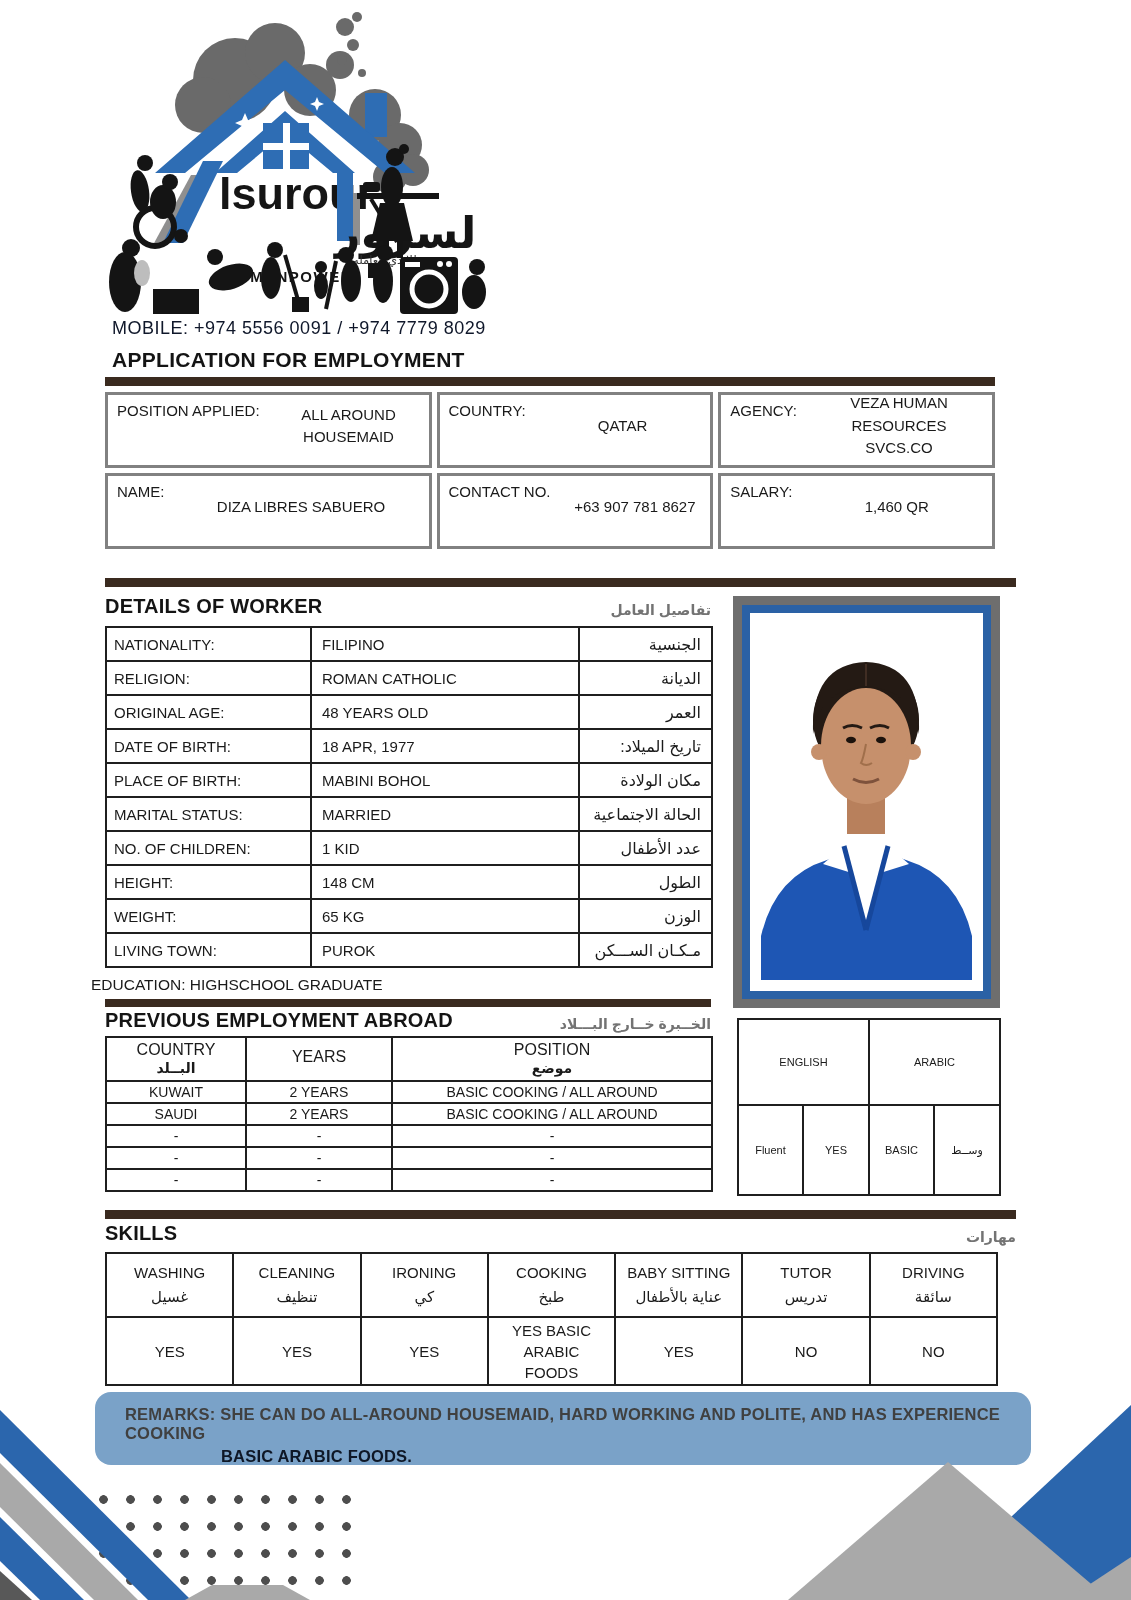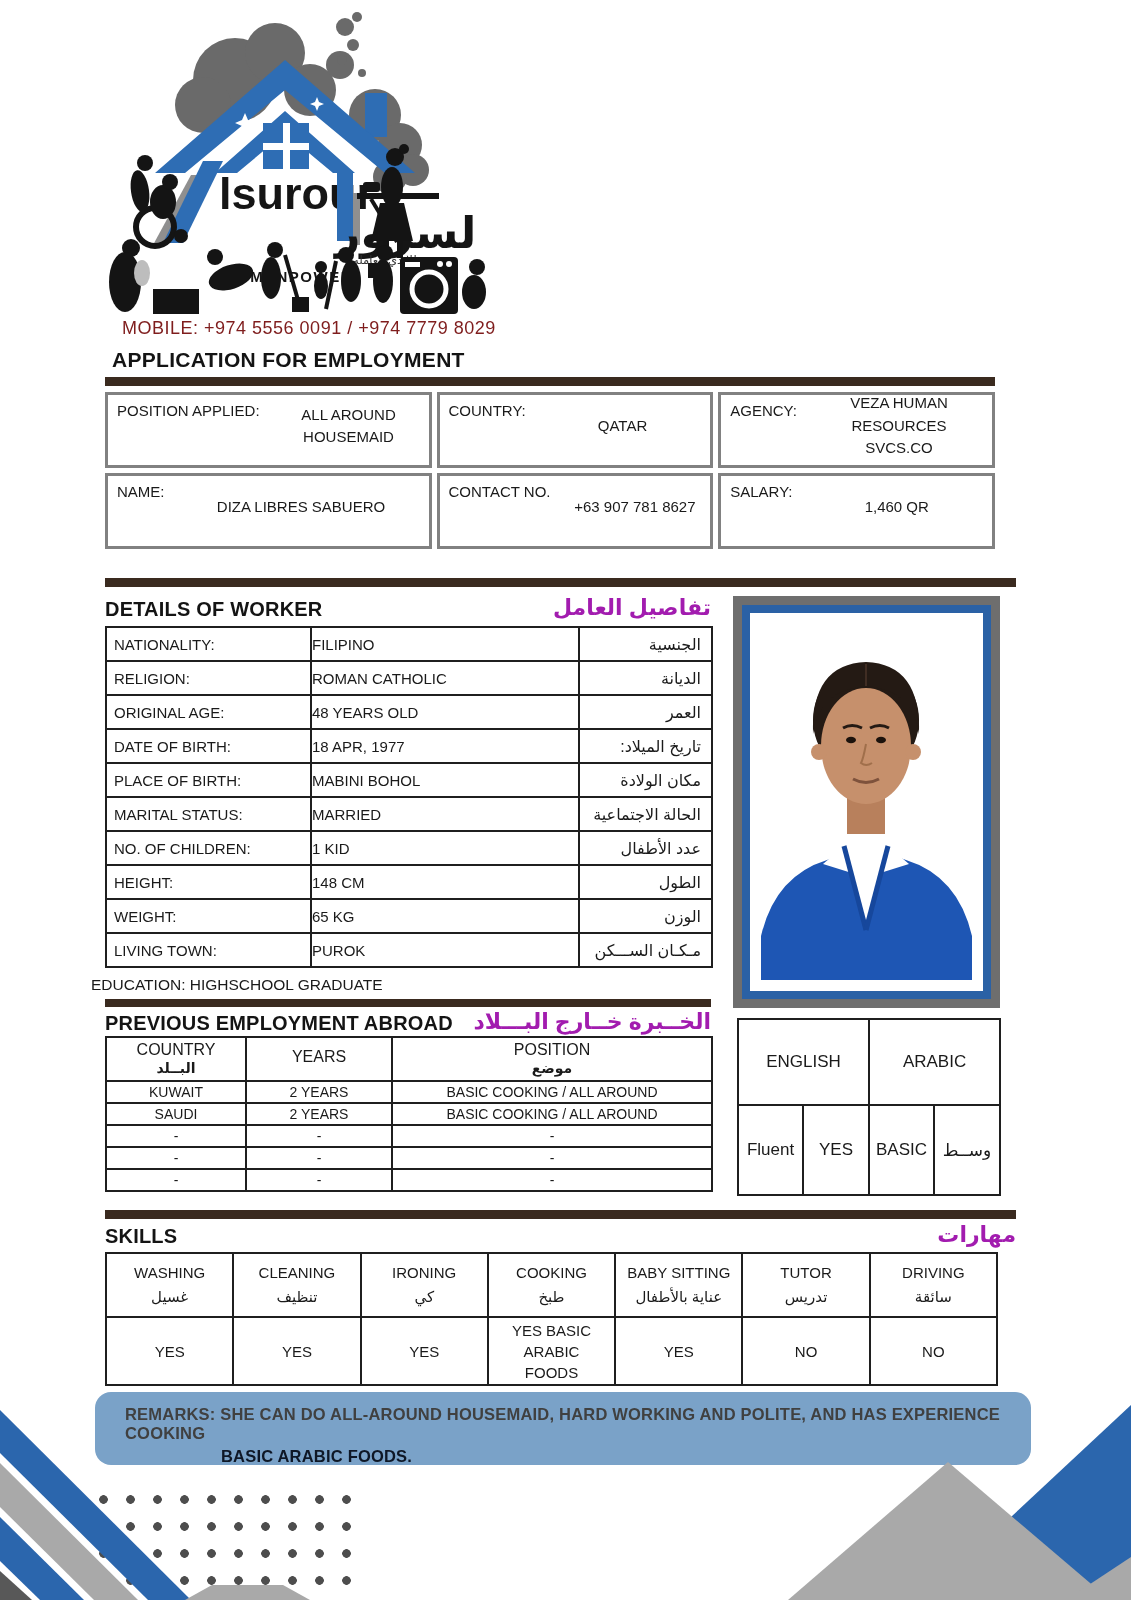--- a/index.html
+++ b/index.html
@@ -7,58 +7,58 @@
   body { font-family: "Liberation Sans", "DejaVu Sans", sans-serif; color: #1a1a1a; }
   .page {
     position: relative; width: 1131px; height: 1600px;
     margin: 0 auto; background: #ffffff; overflow: hidden;
   }
   .abs { position: absolute; }
 
   
   .bar { position: absolute; height: 9px; background: #3a2a1f; }
 
-  .mobile-line { position: absolute; left: 122px; top: 318px; font-size: 18px; letter-spacing: .5px; color: #7f1d1d; }
+  .mobile-line { position: absolute; left: 112px; top: 318px; font-size: 18px; letter-spacing: .5px; color: #0f172a; }
   .main-heading { position: absolute; left: 112px; top: 348px; font-size: 21px; font-weight: bold; letter-spacing: .3px; color: #141414; }
 
   
   .app-grid { position: absolute; left: 105px; top: 392px; width: 890px;
     display: grid; grid-template-columns: 1.18fr 1fr 1fr; grid-auto-rows: 76px; gap: 5px; }
   .app-cell { border: 3px solid #818181; background: #fff; display: flex; }
   .app-label { padding: 7px 9px 0; font-size: 15px; }
   .app-value { flex: 1; display: flex; align-items: center; justify-content: center;
     text-align: center; font-size: 15px; padding: 0 12px 8px; line-height: 1.5; }
 
   
   .section-head { position: absolute; display: flex; justify-content: space-between; align-items: flex-end; }
   .h-en { font-size: 20px; font-weight: bold; color: #141414; letter-spacing: .2px; }
-  .h-ar { font-size: 22px; font-weight: bold; color: #a21caf; direction: rtl; }
+  .h-ar { font-size: 14px; font-weight: bold; color: #737373; direction: rtl; }
 
   table { border-collapse: collapse; table-layout: fixed; background: #fff; }
   td { overflow: hidden; }
 
   
   .details-table { position: absolute; left: 105px; top: 626px; width: 606px; }
   .details-table td { border: 2px solid #1f1f1f; height: 34px; font-size: 15px; vertical-align: middle; }
   .details-table .c-label { padding-left: 7px; }
-  .details-table .c-value { }
+  .details-table .c-value { padding-left: 10px; }
   .details-table .c-ar { direction: rtl; text-align: right; padding-right: 10px; font-size: 16px; }
 
   .education-line { position: absolute; left: 91px; top: 976px; font-size: 15.5px; }
 
   
   .emp-table { position: absolute; left: 105px; top: 1036px; width: 606px; }
   .emp-table td { border: 2px solid #1f1f1f; text-align: center; vertical-align: middle; }
   .emp-table .head td { height: 44px; font-size: 16px; line-height: 1.25; }
   .emp-table .data td { height: 22px; font-size: 14px; }
   .emp-head-ar { font-size: 14px; font-weight: bold; direction: rtl; display: block; }
 
   
   .lang-table { position: absolute; left: 737px; top: 1018px; width: 262px; }
-  .lang-table td { border: 2px solid #1f1f1f; text-align: center; vertical-align: middle; font-size: 17px; }
+  .lang-table td { border: 2px solid #1f1f1f; text-align: center; vertical-align: middle; font-size: 11px; }
   .lang-table .r1 td { height: 86px; }
   .lang-table .r2 td { height: 90px; }
   .lang-ar { direction: rtl; }
 
   
   .skills-table { position: absolute; left: 105px; top: 1252px; width: 893px; }
   .skills-table td { border: 2px solid #1f1f1f; text-align: center; vertical-align: middle; }
   .skills-table .head td { height: 64px; font-size: 15px; line-height: 1.6; }
   .skills-table .vals td { height: 68px; font-size: 15px; line-height: 1.4; padding: 0 6px; }
   .skill-ar { display: block; direction: rtl; font-size: 15px; }

